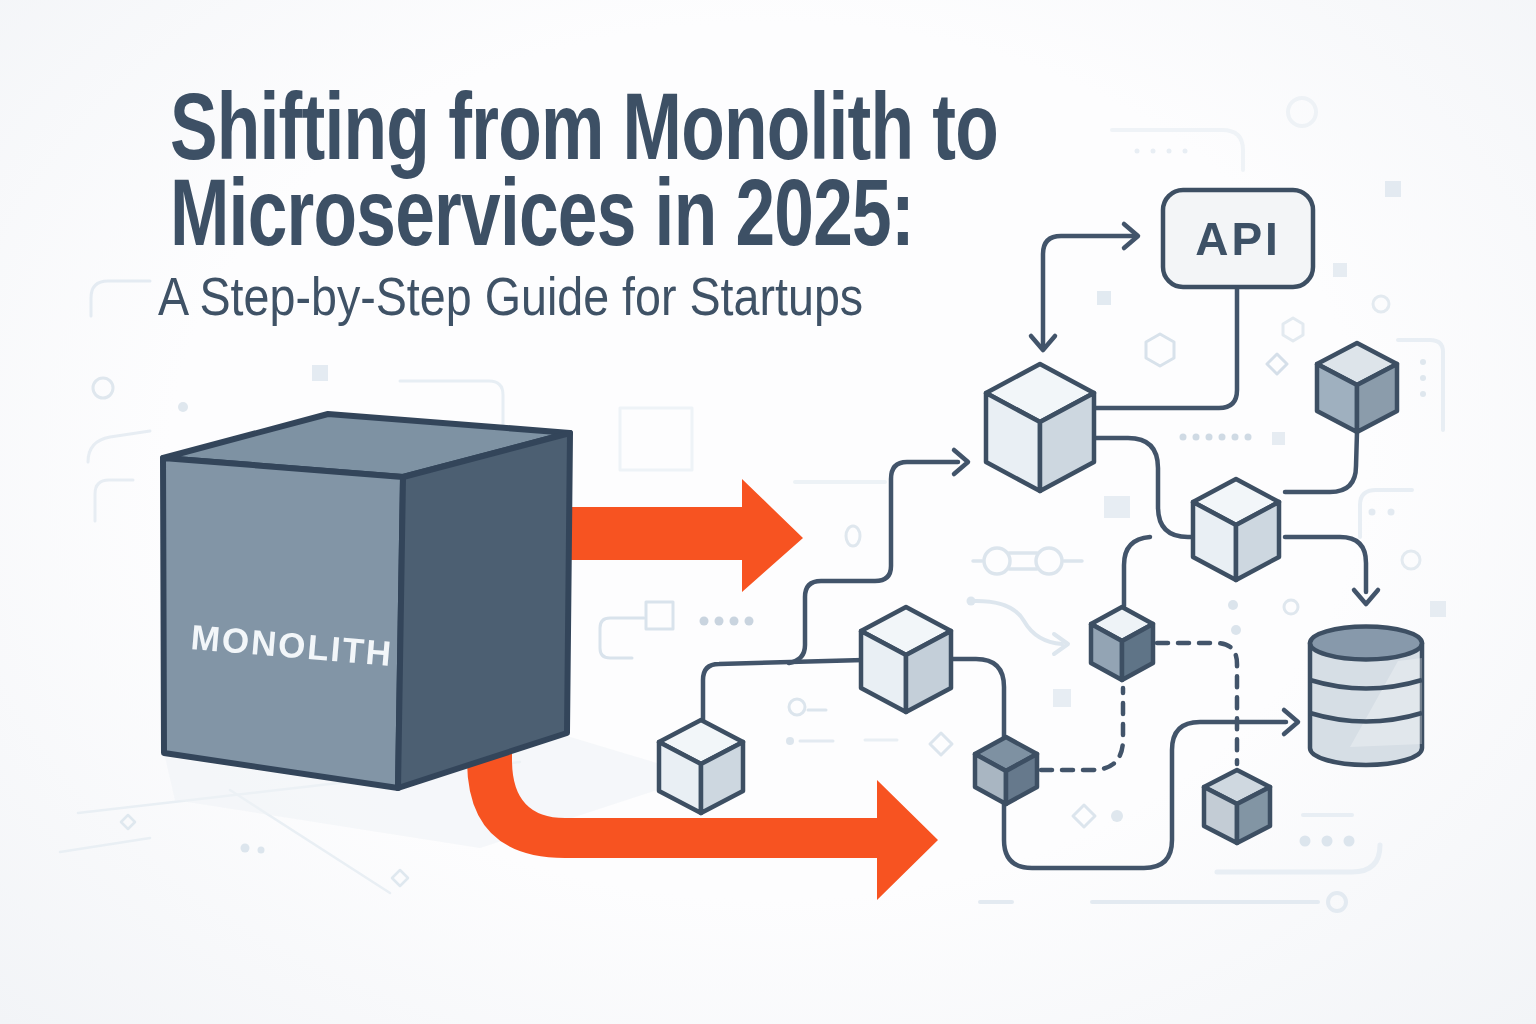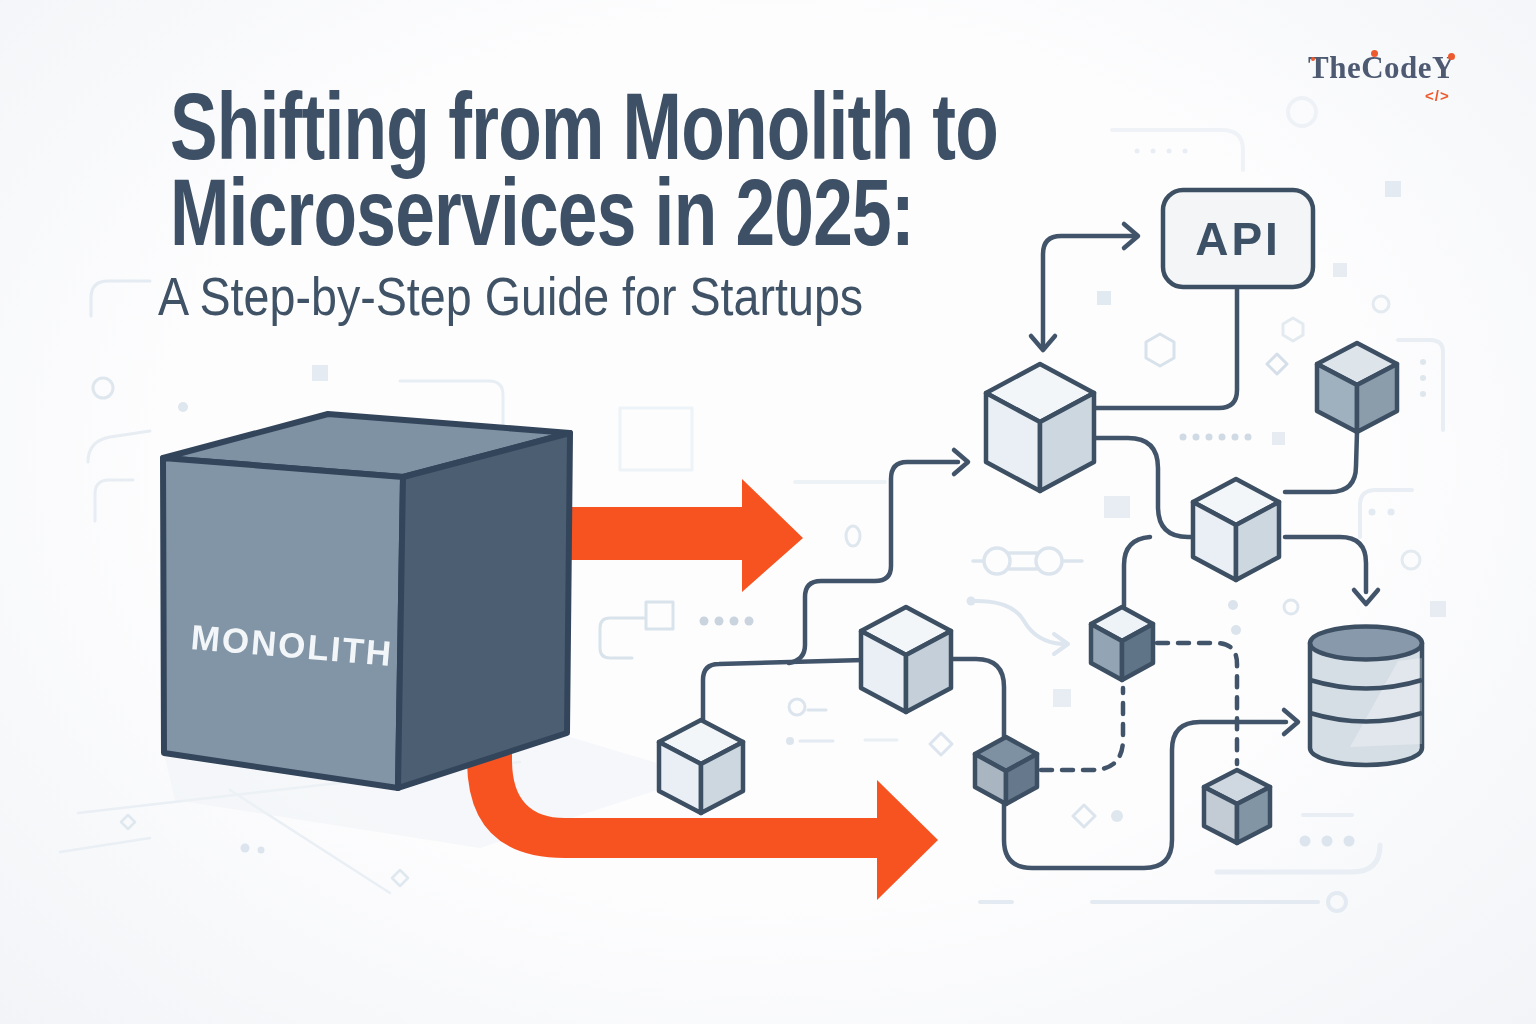--- a/index.html
+++ b/index.html
@@ -262,21 +262,14 @@
     <ellipse class="db" cx="1366" cy="643" rx="56" ry="16.5" fill="var(--db-top)"></ellipse>
   </g>
 </svg>
 
   <div class="title">
     <div>Shifting from Monolith to</div>
     <div>Microservices in 2025:</div>
   </div>
   <div class="subtitle">A Step-by-Step Guide for Startups</div>
 
-  <div class="logo">
-    <span>TheCodeY</span>
-    <span class="dot dot-t"></span>
-    <span class="dot dot-c"></span>
-    <span class="dot dot-y"></span>
-    <span class="code">&lt;/&gt;</span>
-  </div>
 
 </div>
 
 </body></html>

